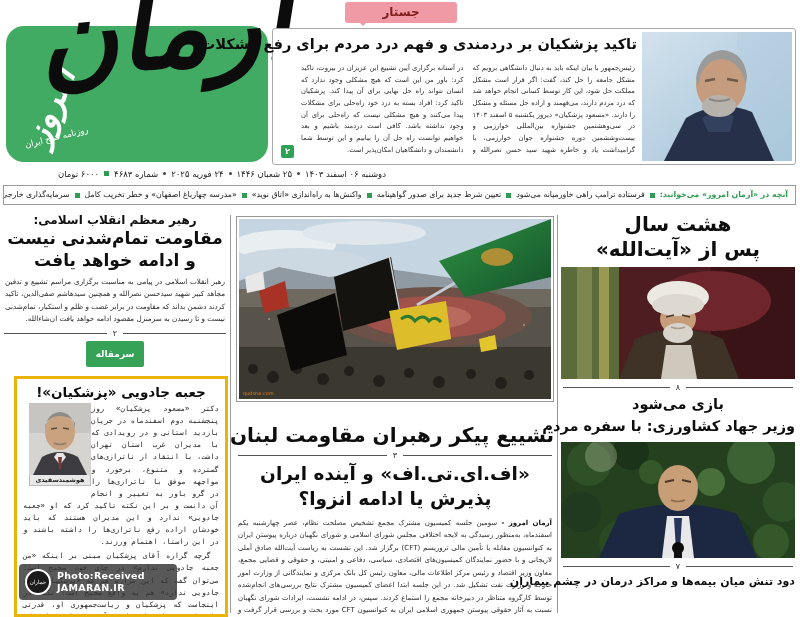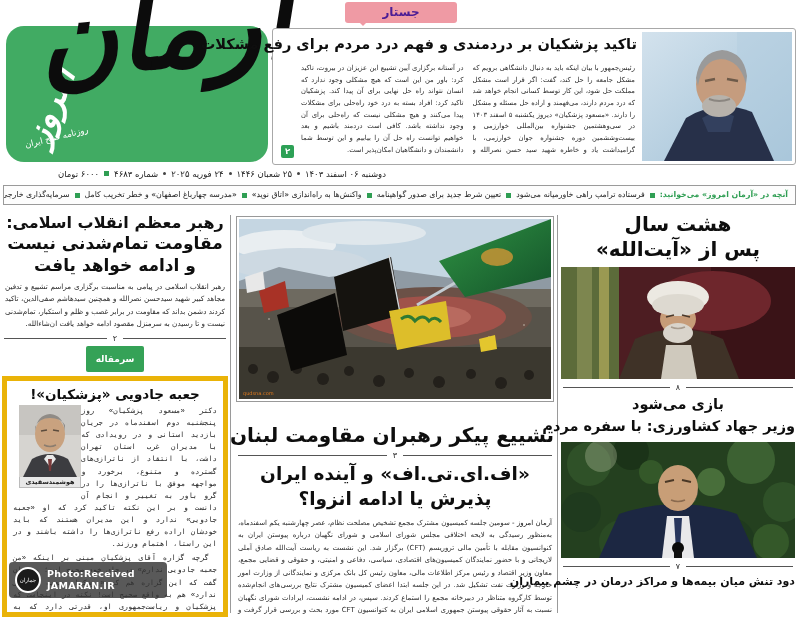--- a/index.html
+++ b/index.html
@@ -9,21 +9,21 @@
   
   .masthead-box { position:absolute; left:6px; top:26px; width:262px; height:136px; background:#41ab63; border-radius:18px; }
   .masthead-title { position:absolute; left:38px; top:-26px; width:300px; font-size:108px; line-height:1; font-weight:bold; font-style:italic; color:#0c0c0c; transform:rotate(-5deg); direction:rtl; text-align:left; letter-spacing:-4px; pointer-events:none; }
   .masthead-sub { position:absolute; left:10px; top:86px; font-size:34px; font-weight:bold; font-style:italic; color:#ffffff; transform:rotate(-68deg); transform-origin:center; }
   .masthead-tagline { position:absolute; left:24px; top:132px; font-size:8.5px; color:#ffffff; transform:rotate(-14deg); white-space:nowrap; }
   .dateline { position:absolute; right:414px; left:8px; top:166px; height:15px; font-size:8.5px; color:#222; direction:rtl; display:flex; align-items:center; gap:5px; white-space:nowrap; }
   .dot-sep { width:3px; height:3px; background:#444; border-radius:50%; display:inline-block; flex:none; }
   .gsq { width:5px; height:5px; background:#2f9e53; display:inline-block; flex:none; }
 
   
-  .bubble { position:absolute; left:345px; top:2px; width:112px; height:21px; background:#ef9aa4; border-radius:3px; color:#4c1d95; font-weight:bold; font-size:12px; text-align:center; line-height:21px; letter-spacing:6px; }
+  .bubble { position:absolute; left:345px; top:2px; width:112px; height:21px; background:#ef9aa4; border-radius:3px; color:#7f1d1d; font-weight:bold; font-size:12px; text-align:center; line-height:21px; letter-spacing:6px; }
   .bubble:after { content:""; position:absolute; left:14px; bottom:-7px; border:4px solid transparent; border-top-color:#ef9aa4; }
 
   
   .ticker { position:absolute; left:3px; top:185px; width:793px; height:20px; border:1px solid #9a9a9a; background:#fdfdfd; font-size:7.8px; line-height:18px; direction:rtl; padding:0 7px; white-space:nowrap; overflow:hidden; display:flex; align-items:center; gap:5px; color:#1c1c1c; }
   .ticker .intro { color:#2f9e53; font-weight:bold; }
 
   
   .lead-card { position:absolute; left:272px; top:28px; width:524px; height:137px; border:1px solid #a8a8a8; border-radius:3px; background:#fff; }
   .lead-photo { position:absolute; right:3px; top:3px; width:150px; height:129px; overflow:hidden; }
   .lead-headline { position:absolute; right:158px; left:6px; top:7px; font-size:14.5px; font-weight:bold; color:#0e0e0e; text-align:center; white-space:nowrap; }
@@ -35,42 +35,42 @@
   .vrule { position:absolute; top:215px; bottom:4px; width:1px; background:#9a9a9a; }
 
   
   .divider { display:flex; align-items:center; gap:6px; margin:4px 2px 2px; }
   .divider .ln { flex:1; height:1px; background:#555; }
   .divider .num { font-size:8px; color:#222; }
   .hl { font-weight:bold; color:#0e0e0e; text-align:center; white-space:nowrap; }
 
   
   .col-left { position:absolute; left:2px; top:213px; width:226px; }
-  .kicker { font-size:16px; font-weight:bold; text-align:center; color:#111; }
+  .kicker { font-size:12px; font-weight:bold; text-align:center; color:#111; }
   .leader-hl { font-size:17px; line-height:1.3; }
   .leader-body { margin-top:5px; font-size:7.2px; line-height:1.7; text-align:justify; color:#2b2b2b; padding:0 3px; }
   .edit-label { display:block; margin:3px auto 3px; width:58px; background:#35a257; color:#fff; font-size:9px; font-weight:bold; text-align:center; padding:8px 0; border-radius:2px; box-shadow:0 2px 0 #23854400; }
-  .edit-card { position:absolute; left:0; right:0; top:163px; height:241px; border:5px solid #eab308; background:#fff; padding:5px 6px; overflow:hidden; }
+  .edit-card { position:absolute; left:12px; right:0; top:163px; height:241px; border:3px solid #eab308; background:#fff; padding:5px 6px; overflow:hidden; }
   .edit-hl { font-size:13.5px; white-space:normal; }
   .author { float:left; width:62px; margin:3px 0 2px 6px; }
   .author .cap { background:#e8e8e8; border:1px solid #bbb; border-top:none; font-size:6.5px; font-weight:bold; text-align:center; padding:1px 0; color:#222; }
   .edit-body { font-size:7.3px; line-height:1.66; text-align:justify; color:#262626; margin-top:3px;font-family:Liberation Mono, monospace; }
   .edit-body + .edit-body { text-indent:8px; margin-top:2px; }
   .watermark { position:absolute; left:2px; bottom:14px; width:158px; height:36px; background:rgba(52,52,52,.82); border-radius:4px; display:flex; align-items:center; gap:6px; padding:0 6px; direction:ltr; }
   .wm-logo { width:26px; height:26px; border:2px solid #fff; border-radius:50%; background:#1b1b1b; color:#fff; font-size:5.5px; display:flex; align-items:center; justify-content:center; flex:none; }
   .wm-text { color:#fff; font-weight:bold; font-size:9.5px; line-height:1.25; letter-spacing:.3px; }
 
   
   .col-center { position:absolute; left:236px; top:216px; width:318px; }
   .photo-frame { border:1px solid #999; background:#fff; padding:2px; position:relative; }
   .photo-credit { position:absolute; left:6px; bottom:5px; font-size:5px; color:#e07a1e; direction:ltr; }
   .funeral-hl { font-size:20px; margin-top:21px; }
   .fatf-hl { font-size:18.5px; line-height:1.35; margin-top:2px; }
   .fatf-body { margin-top:5px; font-size:7px; line-height:1.78; text-align:justify; color:#2b2b2b; padding:0 2px; }
-  .fatf-body .lead-in { font-weight:normal; color:#111; }
+  .fatf-body .lead-in { font-weight:bold; color:#111; }
 
   
   .col-right { position:absolute; left:561px; top:212px; width:234px; }
   .story1-hl { font-size:20px; line-height:1.25; }
   .story2-hl { font-size:14.5px; line-height:1.4; margin-top:2px; }
   .story3-hl { font-size:11px; margin-top:4px; }
   .rphoto { margin-top:5px; line-height:0; }
   svg { display:block; }
 </style>
 </head>

